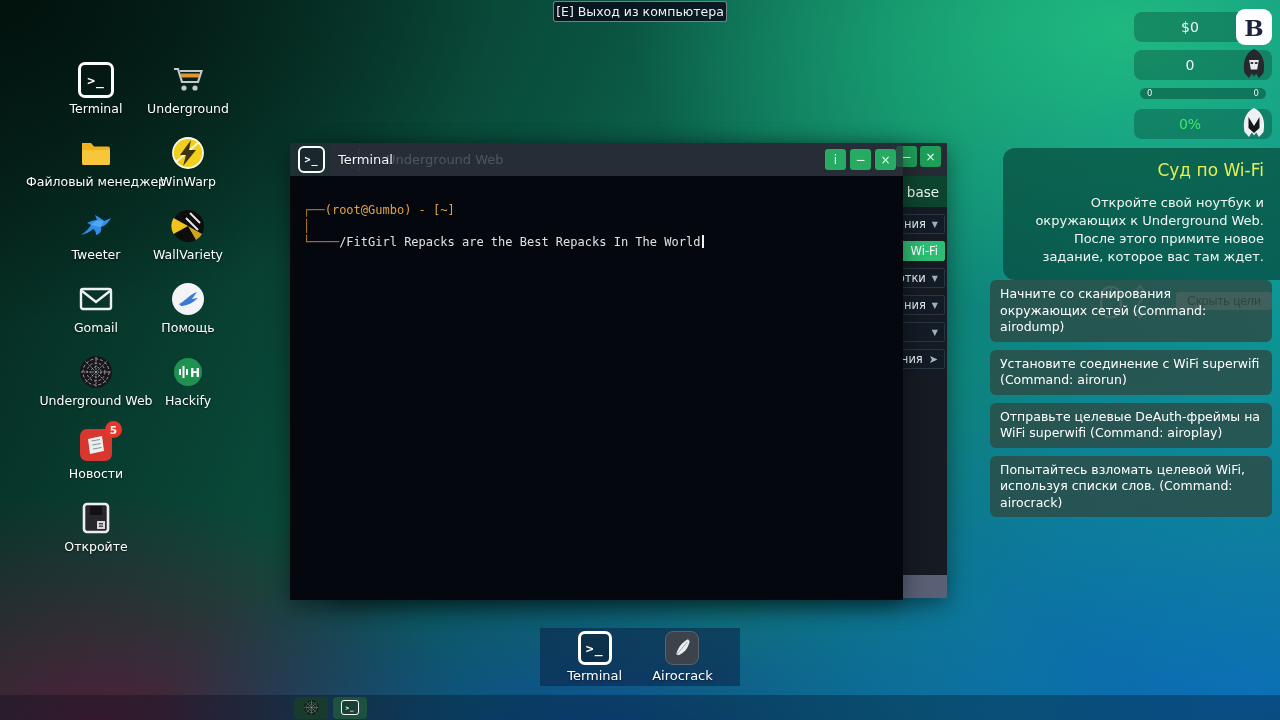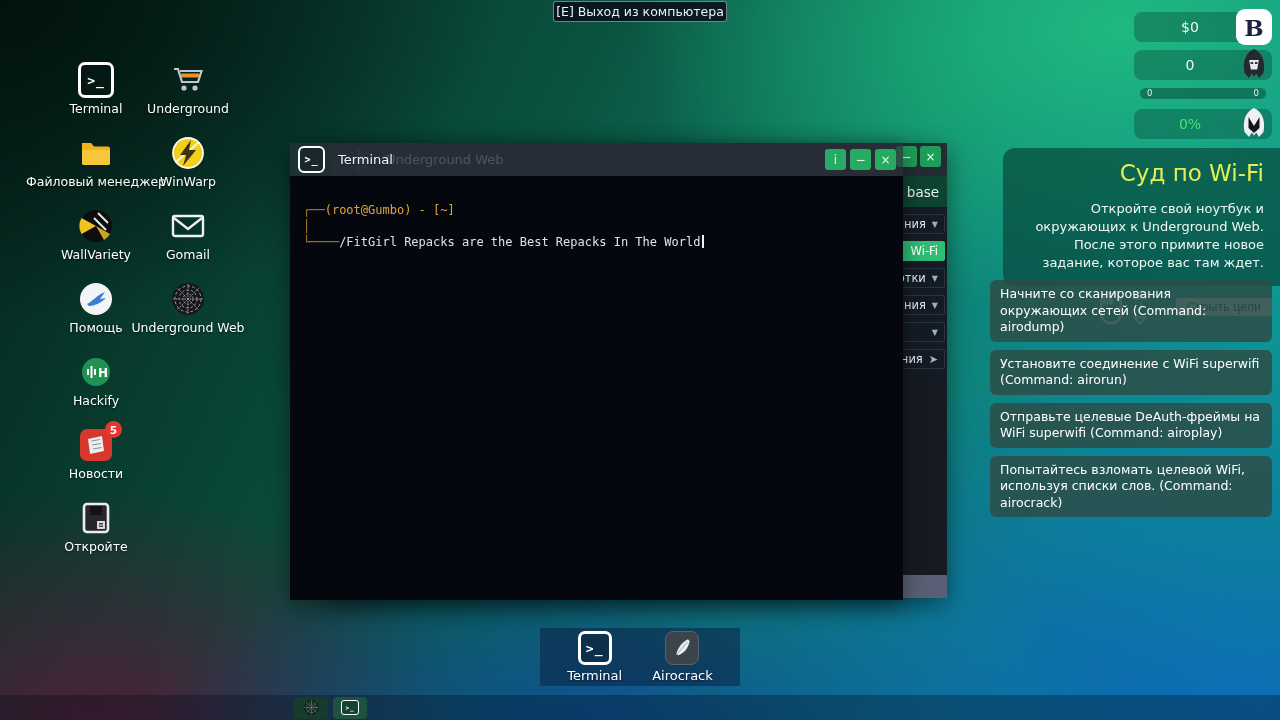--- a/index.html
+++ b/index.html
@@ -84,21 +84,21 @@
   .term-body { height:424px; background:#05070f; padding:26px 0 0 13px;
     font-family:"DejaVu Sans Mono","Liberation Mono",monospace; font-size:12px; line-height:16px; white-space:pre; }
   .tt { color:#b9832a; }
   .tp { color:#e0a33e; }
   .tc { color:#e2e2e2; }
   .cursor { display:inline-block; width:2px; height:13px; background:#f0f0f0; margin-left:2px; vertical-align:-2px; }
 
   
   .quest { position:absolute; right:0; top:148px; width:277px; z-index:25; }
   .quest-card { background:rgba(5,62,48,.62); border-radius:12px 0 0 12px; padding:12px 16px 14px 14px; text-align:right; }
-  .quest-title { color:#e6ee55; font-size:23px; margin-bottom:14px; }
+  .quest-title { color:#e6ee55; font-size:17px; margin-bottom:14px; }
   .quest-desc { color:#f2f6f4; font-size:13px; line-height:1.38; }
   .quest-hints { position:relative; height:44px; margin-top:4px; }
   .hint-icons { position:absolute; left:96px; top:0; display:flex; gap:6px; opacity:.85; }
   .hide-btn { position:absolute; right:8px; top:8px; background:rgba(198,204,209,.88); color:#18262b;
     font-size:12.5px; padding:2px 11px; border-radius:3px; border:none; cursor:pointer; }
   .objectives { position:absolute; left:-290px; top:132px; width:282px; display:flex; flex-direction:column; align-items:flex-start; }
   .quest .objectives { left:auto; right:8px; width:282px; }
   .obj { background:rgba(44,76,70,.84); color:#fff; font-size:12.5px; line-height:1.32;
     padding:6px 10px; border-radius:6px; margin-bottom:8px; max-width:282px; text-align:left; }
 
@@ -188,20 +188,29 @@
     <div class="art">
       <svg viewBox="0 0 36 36">
         <circle cx="18" cy="18" r="15" fill="#f2cf1d" stroke="#fbfbe8" stroke-width="1.8"></circle>
         <line x1="6" y1="27" x2="29" y2="7" stroke="#fff" stroke-width="2" opacity="0.8"></line>
         <polygon points="21,5 10,20 16,20 13,31 26,15 19,15" fill="#3a3510"></polygon>
       </svg>
     </div>
     <span class="lbl">WinWarp</span>
   </div>
 
+  <div class="dicon">
+    <div class="art">
+      <svg viewBox="0 0 36 36">
+        <path d="M3 27 C9 23 11 20 13 17 L9 15 C13 13 16 12 19 12 L17 7 C21 9 24 11 26 13 L33 10 C30 15 27 18 23 19 C24 23 22 26 18 27 C18 24 17 22 15 21 C12 24 8 26 3 27 Z" fill="#2f8fe8"></path>
+        <path d="M13 17 L19 12 L26 13 L23 19 Z" fill="#6db4f5" opacity="0.6"></path>
+      </svg>
+    </div>
+    <span class="lbl">Tweeter</span>
+  </div>
 
   <div class="dicon">
     <div class="art">
       <svg viewBox="0 0 36 36">
         <circle cx="18" cy="18" r="16" fill="#0d0d0d"></circle>
         <path d="M18 18 L3.5 10 A16.5 16.5 0 0 0 3.5 26 Z" fill="#f2c21d"></path>
         <path d="M18 18 L26 32 A16 16 0 0 0 32 26 Z" fill="#f2c21d" opacity="0.85"></path>
         <g stroke="#e8e8e8" stroke-width="2">
           <line x1="20" y1="5" x2="30" y2="15"></line>
           <line x1="16" y1="10" x2="28" y2="22"></line>

